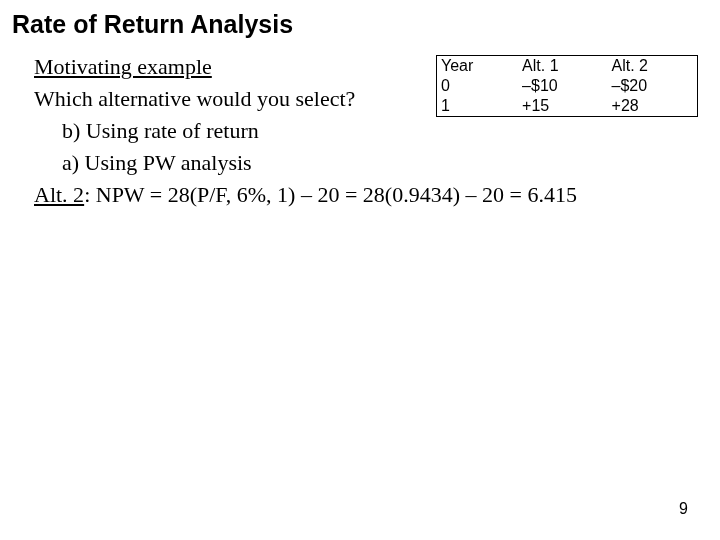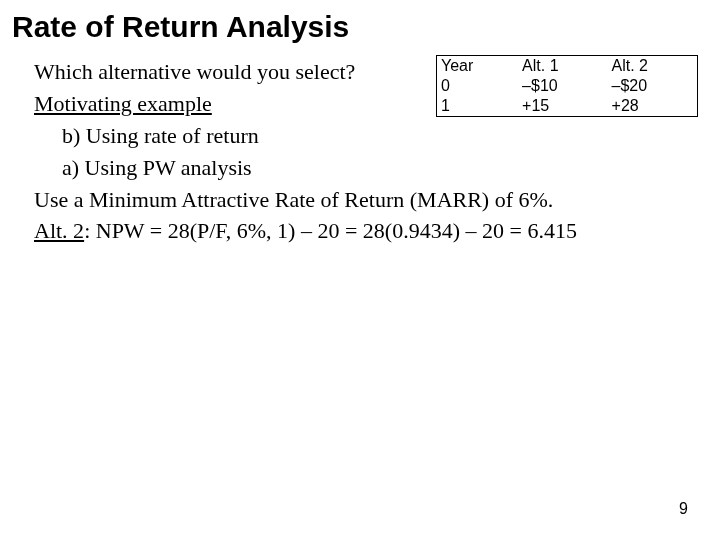--- a/index.html
+++ b/index.html
@@ -9,21 +9,21 @@
     height: 540px;
     background: #ffffff;
     font-family: "Times New Roman", Times, serif;
     color: #000;
     position: relative;
     overflow: hidden;
   }
   .title {
     font-family: Arial, Helvetica, sans-serif;
     font-weight: bold;
-    font-size: 30px;
+    font-size: 25px;
     margin: 10px 12px 12px 12px;
   }
   .content {
     position: relative;
     margin-left: 34px;
     margin-right: 20px;
     font-size: 22px;
     line-height: 1.45;
   }
   .content p {
@@ -83,23 +83,22 @@
     <tr>
       <td>1</td>
       <td>+15</td>
       <td>+28</td>
     </tr>
   </tbody>
     </table>
 </div>
 
 <div class="content">
+  <p><span class="u">Motivating example</span></p>
   <p>Which alternative would you select?</p>
-  <p><span class="u">Motivating example</span></p>
   <p class="indent">b) Using rate of return</p>
   <p class="indent">a) Using PW analysis</p>
-  <p>Use a Minimum Attractive Rate of Return (MARR) of 6%.</p>
   <p>
     <span class="u">Alt. 2</span><span>: NPW = 28(P/F, 6%, 1) – 20 = 28(0.9434) – 20 = 6.415</span>
   </p>
 </div>
 
 <div class="pagenum">9</div>
 
 </body></html>

